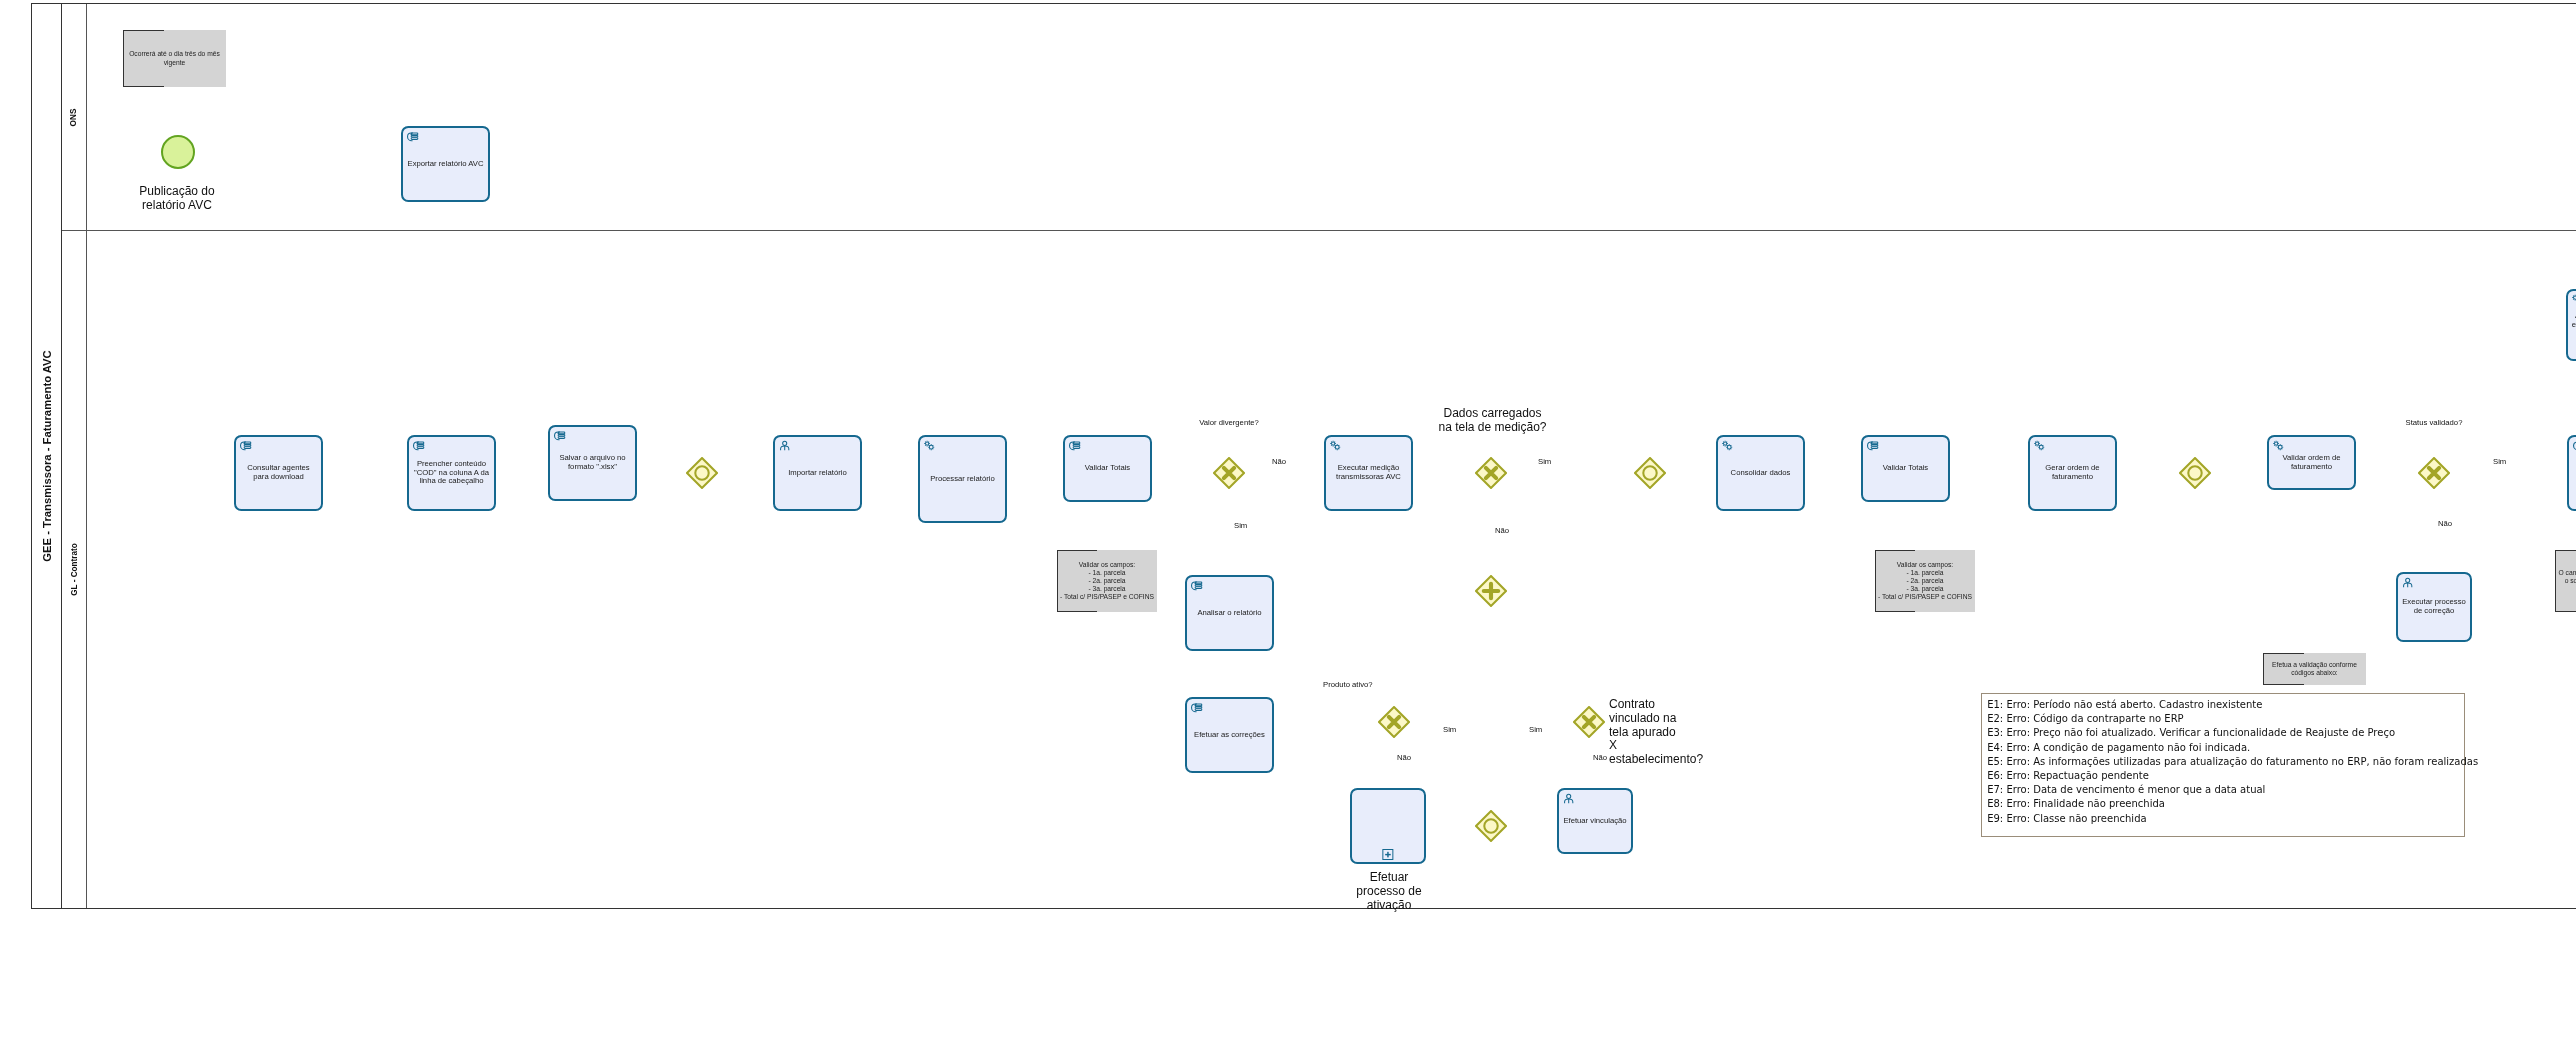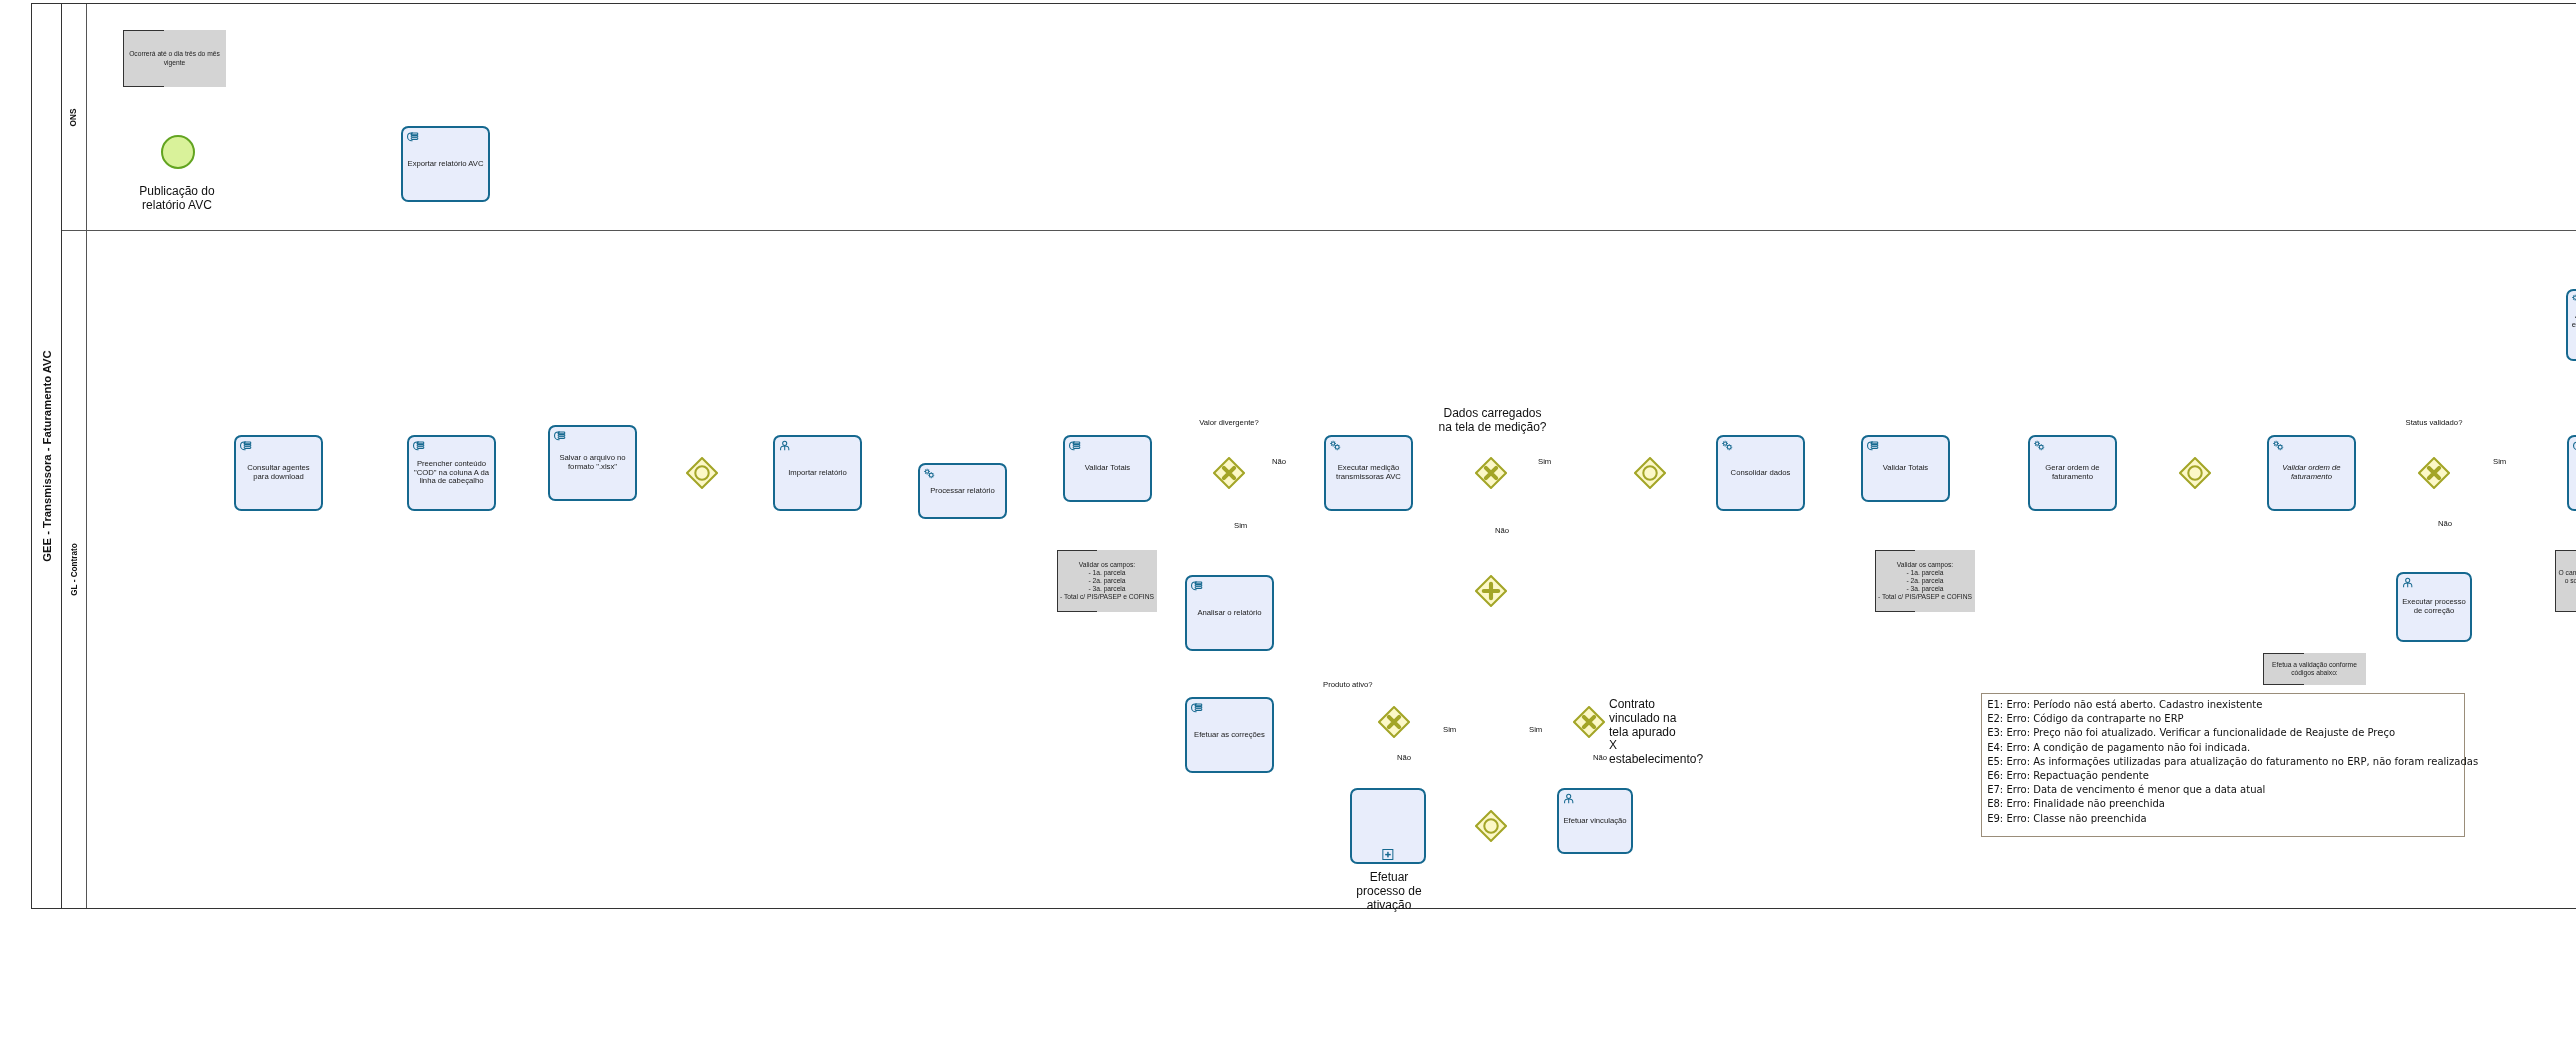--- a/index.html
+++ b/index.html
@@ -253,21 +253,21 @@
           <g fill="none" stroke="#15688f" stroke-width="2">
         <circle cx="13" cy="6.5" r="4"></circle>
             <path d="M5 20v-3c0-3.4 3.6-5.5 8-5.5s8 2.1 8 5.5v3"></path>
         <path d="M13 11.5v8.5"></path>
           </g>
         </svg>
     </span>
     <span class="lbl">Importar relatório</span>
   </div>
 
-  <div class="task" style="left:918px;top:435px;width:89px;height:56px;margin-top:28px;">
+  <div class="task" style="left:918px;top:435px;width:89px;height:88px;">
     <span class="tico">
       <svg viewBox="0 0 26 22" width="13.4" height="11.3">
           <g fill="none" stroke="#15688f" stroke-width="2">
         <circle cx="8" cy="7" r="3.2"></circle>
             <path d="M8 1.4v1.6M8 11v1.6M2.4 7H4M12 7h1.6M4.1 3.1l1.1 1.1M10.8 9.8l1.1 1.1M11.9 3.1l-1.1 1.1M5.2 9.8 4.1 10.9"></path>
         <circle cx="16" cy="14" r="3.6"></circle>
             <path d="M16 8.2v1.6M16 18.2v1.6M10.2 14h1.6M20.2 14h1.6M12 10l1.2 1.2M18.8 16.8 20 18M20 10l-1.2 1.2M13.2 16.8 12 18"></path>
           </g>
         </svg>
     </span>
@@ -394,21 +394,21 @@
         <circle cx="8" cy="7" r="3.2"></circle>
             <path d="M8 1.4v1.6M8 11v1.6M2.4 7H4M12 7h1.6M4.1 3.1l1.1 1.1M10.8 9.8l1.1 1.1M11.9 3.1l-1.1 1.1M5.2 9.8 4.1 10.9"></path>
         <circle cx="16" cy="14" r="3.6"></circle>
             <path d="M16 8.2v1.6M16 18.2v1.6M10.2 14h1.6M20.2 14h1.6M12 10l1.2 1.2M18.8 16.8 20 18M20 10l-1.2 1.2M13.2 16.8 12 18"></path>
           </g>
         </svg>
     </span>
     <span class="lbl">Gerar ordem de faturamento</span>
   </div>
 
-  <div class="task" style="left:2267px;top:435px;width:89px;height:76px;font-style:italic;">
+  <div class="task" style="left:2267px;top:435px;width:89px;height:55px;">
     <span class="tico">
       <svg viewBox="0 0 26 22" width="13.4" height="11.3">
           <g fill="none" stroke="#15688f" stroke-width="2">
         <circle cx="8" cy="7" r="3.2"></circle>
             <path d="M8 1.4v1.6M8 11v1.6M2.4 7H4M12 7h1.6M4.1 3.1l1.1 1.1M10.8 9.8l1.1 1.1M11.9 3.1l-1.1 1.1M5.2 9.8 4.1 10.9"></path>
         <circle cx="16" cy="14" r="3.6"></circle>
             <path d="M16 8.2v1.6M16 18.2v1.6M10.2 14h1.6M20.2 14h1.6M12 10l1.2 1.2M18.8 16.8 20 18M20 10l-1.2 1.2M13.2 16.8 12 18"></path>
           </g>
         </svg>
     </span>

